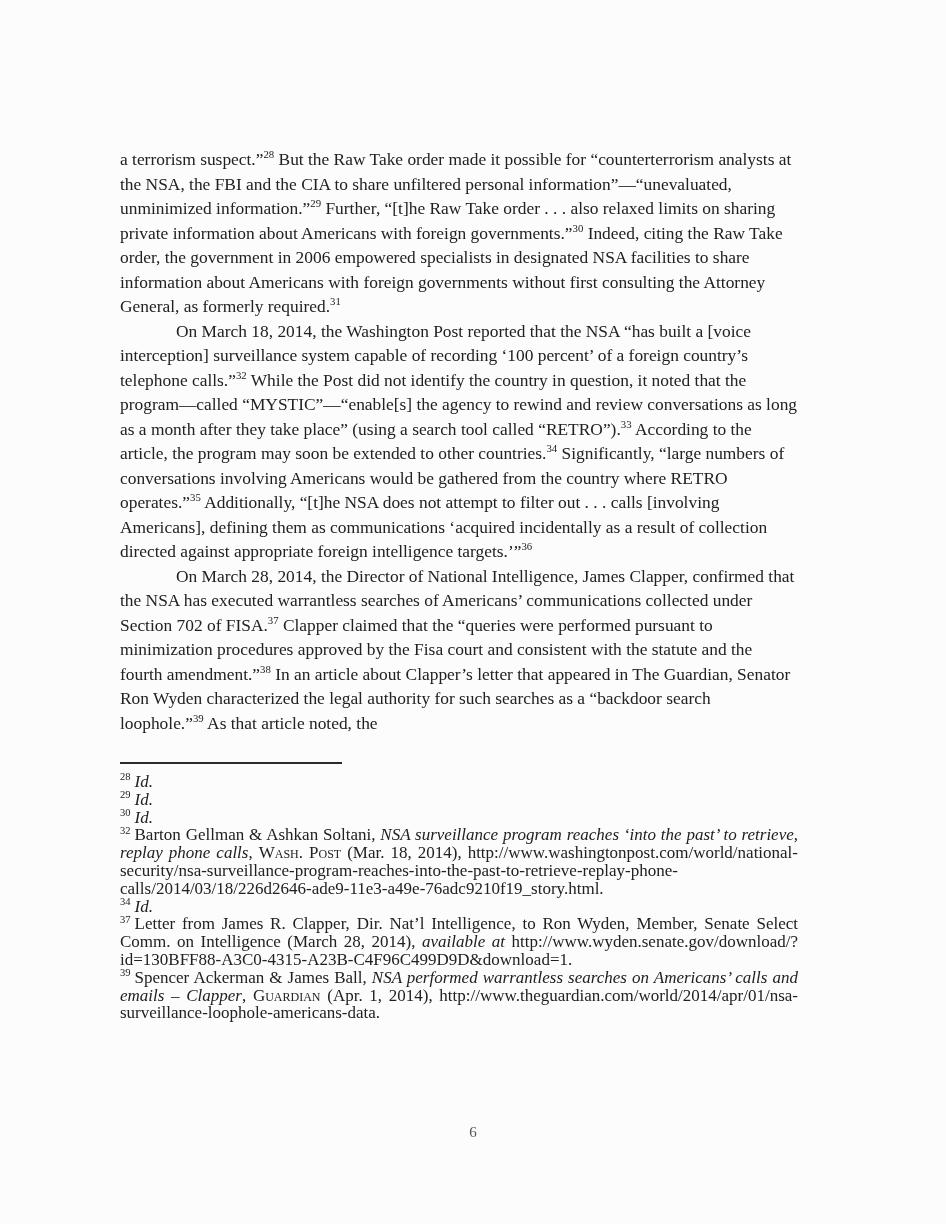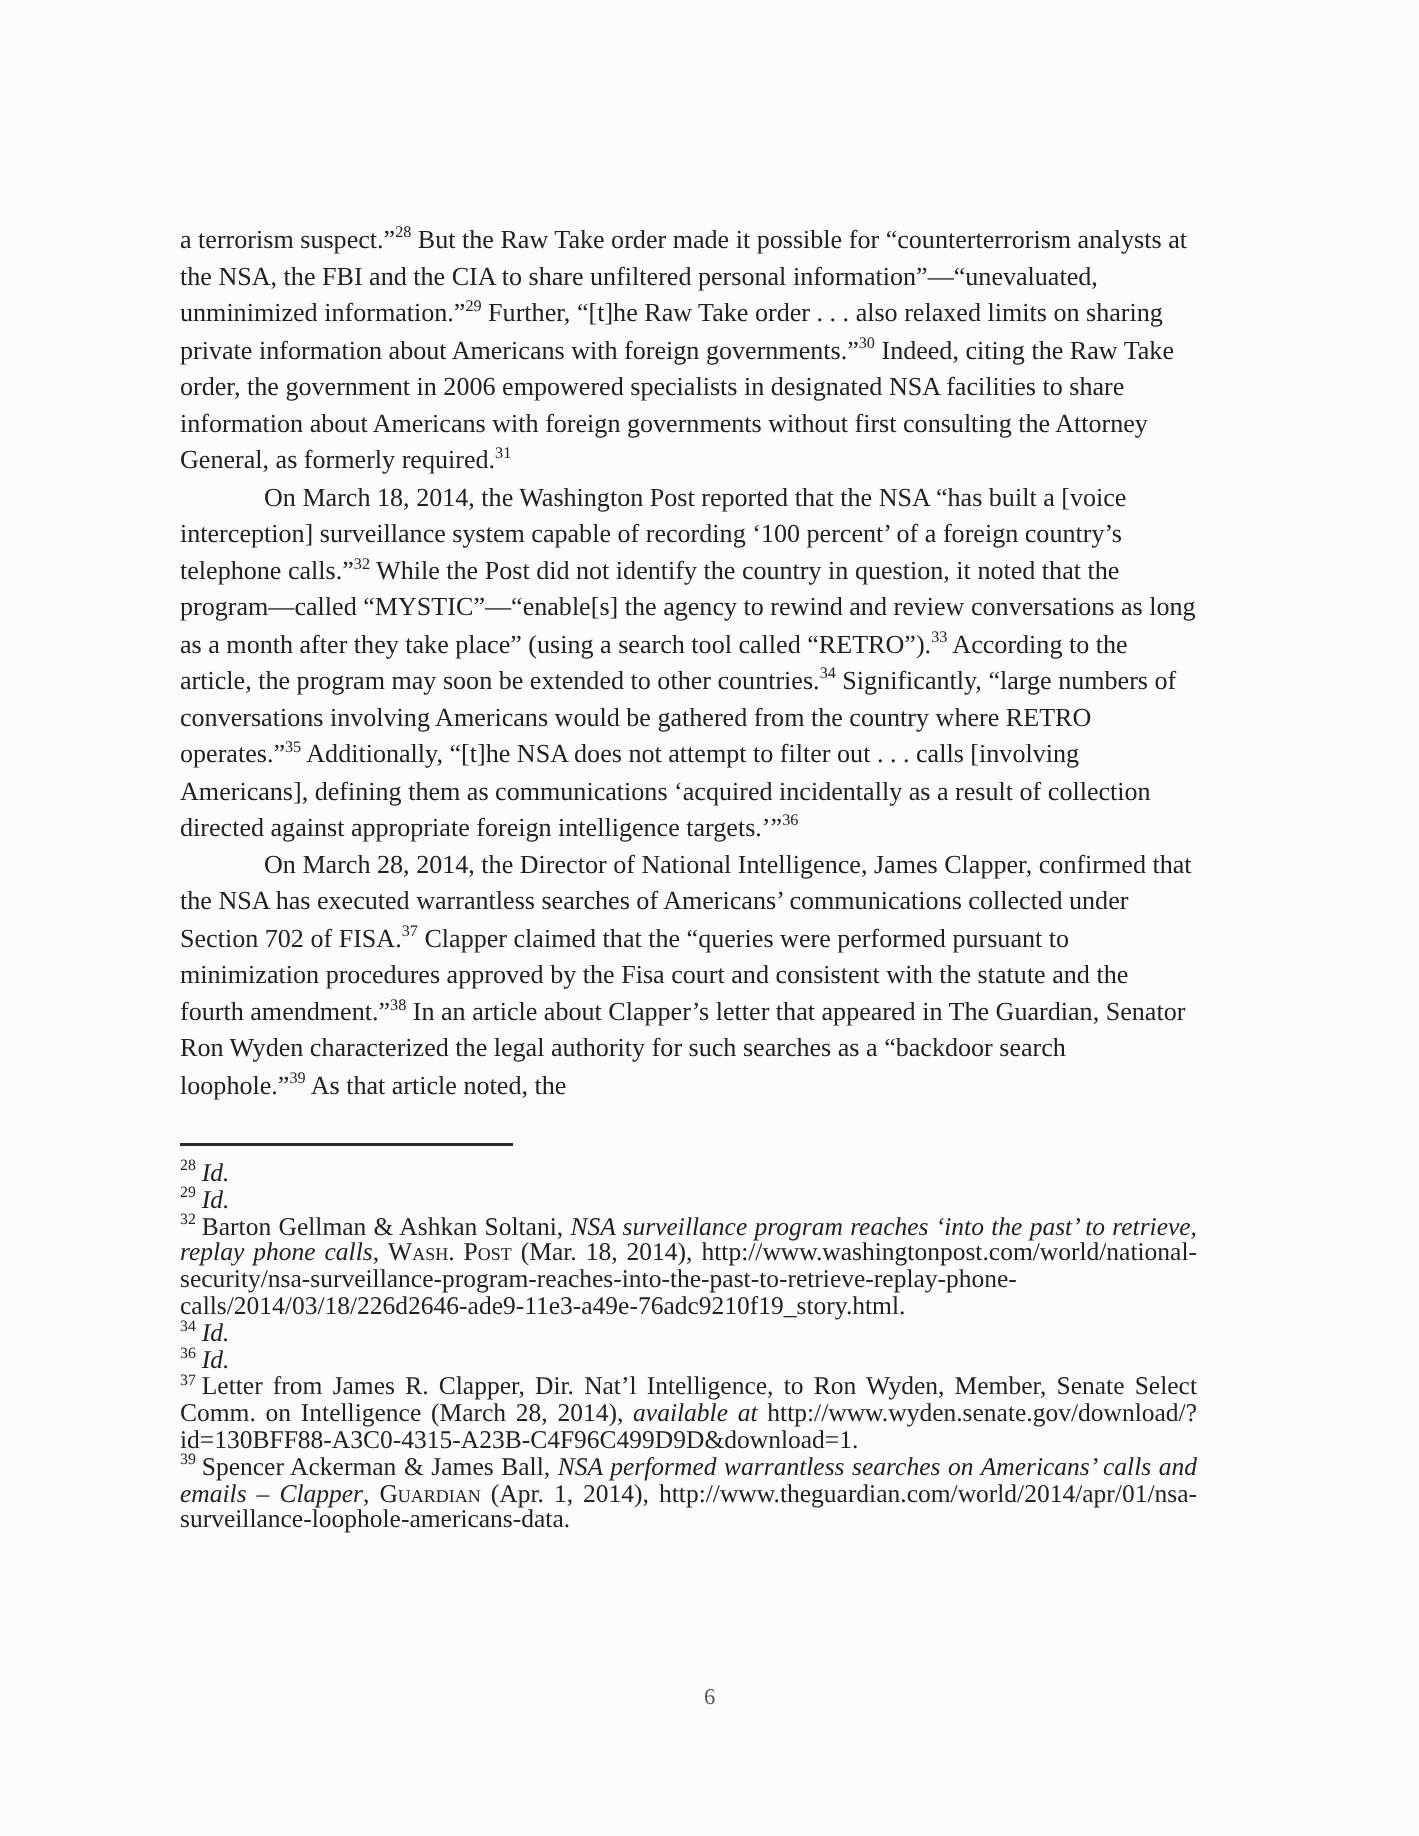--- a/index.html
+++ b/index.html
@@ -61,23 +61,23 @@
       <p class="par-indent"><span>On March 18, 2014, the Washington Post reported that the NSA “has built a [voice interception] surveillance system capable of recording ‘100 percent’ of a foreign country’s telephone calls.”</span><sup class="ref">32</sup><span> While the Post did not identify the country in question, it noted that the program—called “MYSTIC”—“enable[s] the agency to rewind and review conversations as long as a month after they take place” (using a search tool called “RETRO”).</span><sup class="ref">33</sup><span> According to the article, the program may soon be extended to other countries.</span><sup class="ref">34</sup><span> Significantly, “large numbers of conversations involving Americans would be gathered from the country where RETRO operates.”</span><sup class="ref">35</sup><span> Additionally, “[t]he NSA does not attempt to filter out . . . calls [involving Americans], defining them as communications ‘acquired incidentally as a result of collection directed against appropriate foreign intelligence targets.’”</span><sup class="ref">36</sup></p>
 
       <p class="par-indent"><span>On March 28, 2014, the Director of National Intelligence, James Clapper, confirmed that the NSA has executed warrantless searches of Americans’ communications collected under Section 702 of FISA.</span><sup class="ref">37</sup><span> Clapper claimed that the “queries were performed pursuant to minimization procedures approved by the Fisa court and consistent with the statute and the fourth amendment.”</span><sup class="ref">38</sup><span> In an article about Clapper’s letter that appeared in The Guardian, Senator Ron Wyden characterized the legal authority for such searches as a “backdoor search loophole.”</span><sup class="ref">39</sup><span> As that article noted, the</span></p>
     </div>
 
     <div class="fn-sep"></div>
 
     <div class="footnotes">
       <div class="fn"><sup class="fn-num">28</sup><span class="it">Id.</span></div>
       <div class="fn"><sup class="fn-num">29</sup><span class="it">Id.</span></div>
+      <div class="fn"><sup class="fn-num">30</sup><span class="it">Id.</span></div>
       <div class="fn"><sup class="fn-num">32</sup><span>Barton Gellman &amp; Ashkan Soltani, </span><span class="it">NSA surveillance program reaches ‘into the past’ to retrieve, replay phone calls</span><span>, </span><span class="sc">Wash. Post</span><span> (Mar. 18, 2014), </span><span>http://www.washingtonpost.com/world/national-security/nsa-surveillance-program-reaches-into-the-past-to-retrieve-replay-phone-calls/2014/03/18/226d2646-ade9-11e3-a49e-76adc9210f19_story.html.</span></div>
       <div class="fn"><sup class="fn-num">34</sup><span class="it">Id.</span></div>
-      <div class="fn"><sup class="fn-num">36</sup><span class="it">Id.</span></div>
       <div class="fn"><sup class="fn-num">37</sup><span>Letter from James R. Clapper, Dir. Nat’l Intelligence, to Ron Wyden, Member, Senate Select Comm. on Intelligence (March 28, 2014), </span><span class="it">available at</span><span> http://www.wyden.senate.gov/download/?id=130BFF88-A3C0-4315-A23B-C4F96C499D9D&amp;download=1.</span></div>
       <div class="fn"><sup class="fn-num">39</sup><span>Spencer Ackerman &amp; James Ball, </span><span class="it">NSA performed warrantless searches on Americans’ calls and emails – Clapper</span><span>, </span><span class="sc">Guardian</span><span> (Apr. 1, 2014), </span><span>http://www.theguardian.com/world/2014/apr/01/nsa-surveillance-loophole-americans-data.</span></div>
     </div>
 
   </div>
 
   <div class="page-number">6</div>
 </div>
 
 </body></html>

